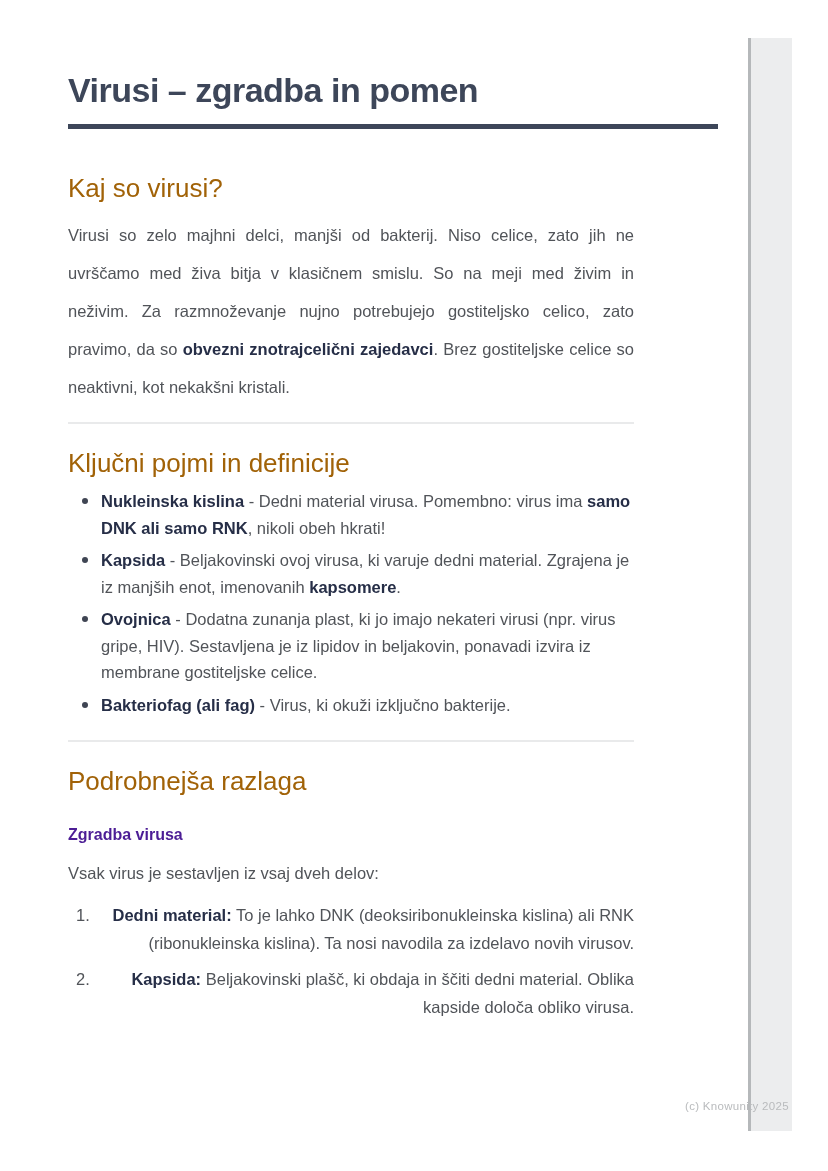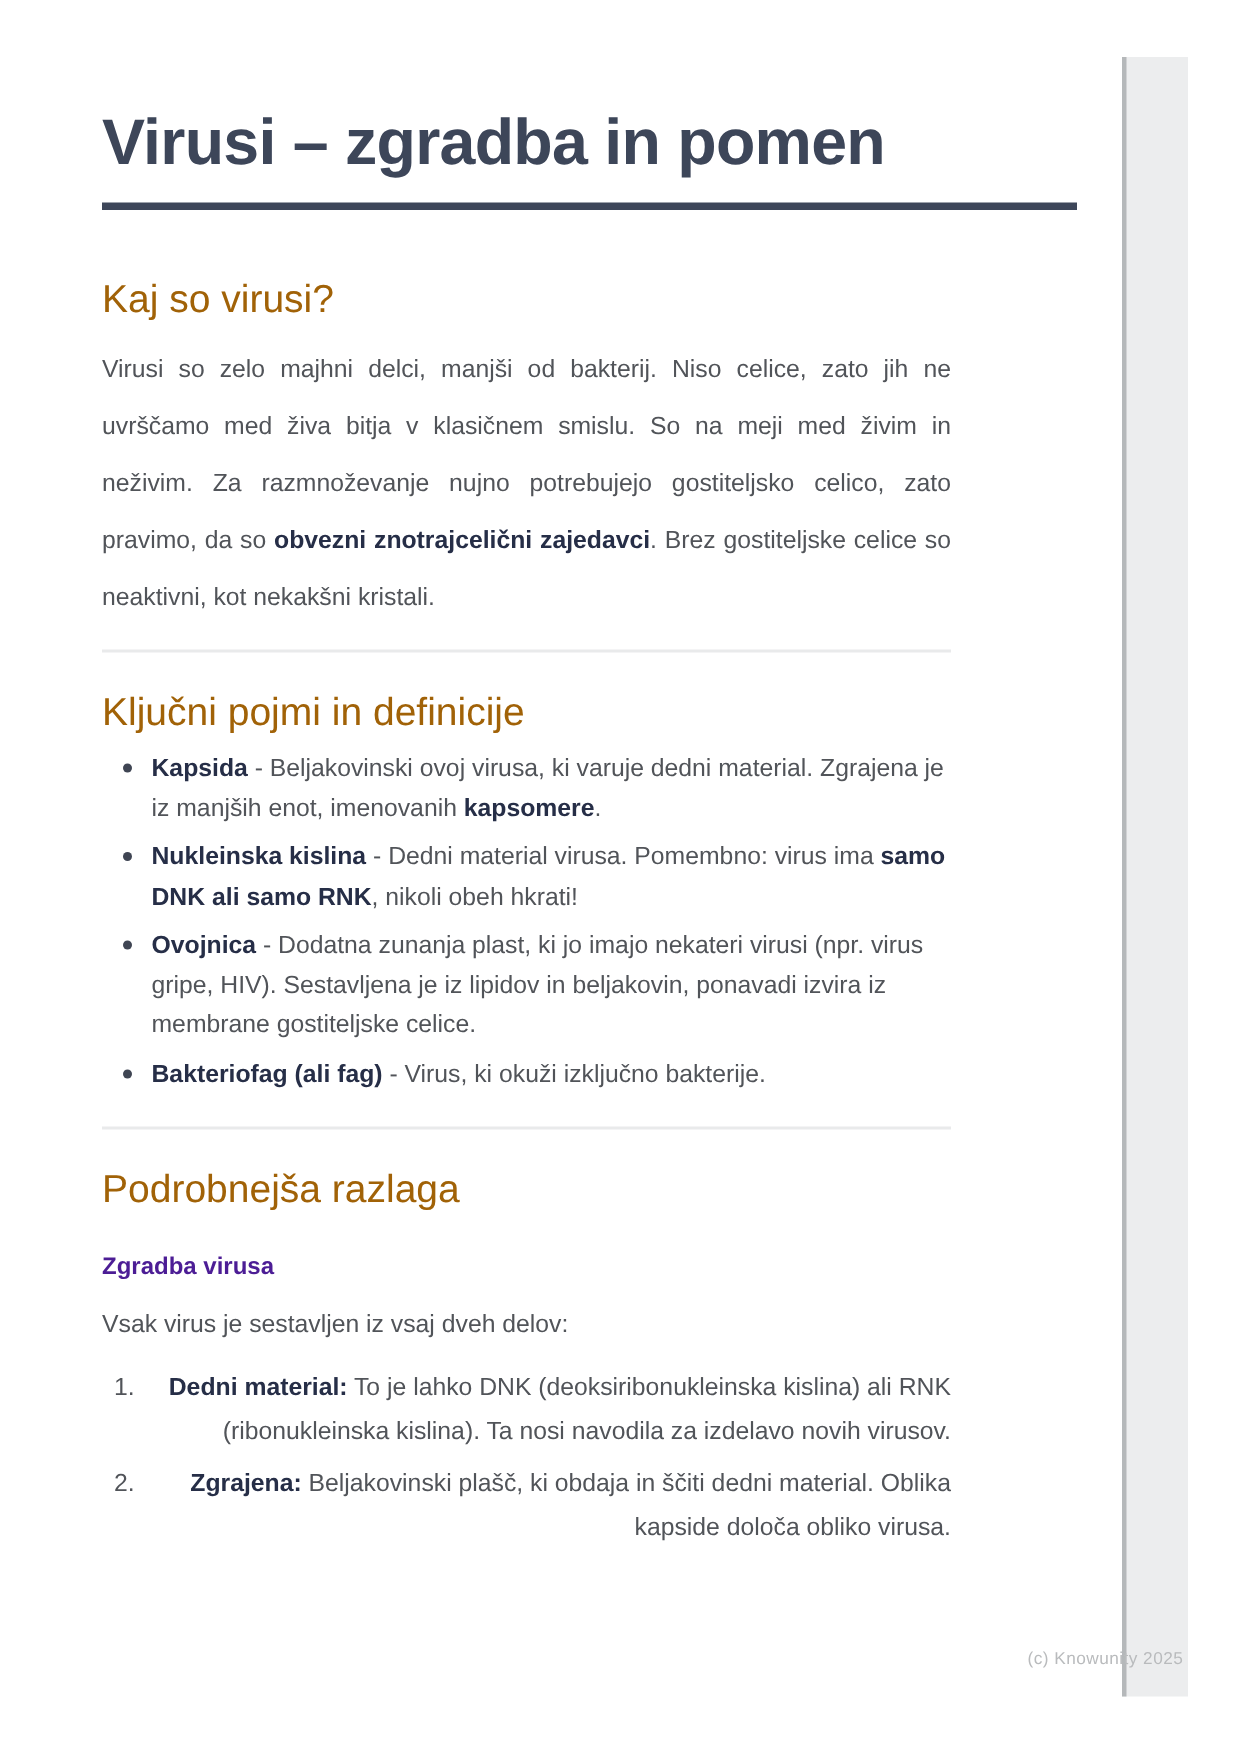--- a/index.html
+++ b/index.html
@@ -25,21 +25,21 @@
 
   .content {
     position:absolute;
     left:68px; top:0;
     width:566px;
     z-index:2;
   }
 
   h1.doc-title {
     margin-top:70px;
-    font-size:43px;
+    font-size:34px;
     line-height:1.18;
     font-weight:700;
     letter-spacing:-0.5px;
     color:#3d4659;
     white-space:nowrap;
   }
   .title-rule {
     width:650px; height:5px;
     background:#3d4659;
     margin-top:14px;
@@ -149,40 +149,40 @@
     <div class="title-rule"></div>
 
     <h2 class="section-heading h2-intro">Kaj so virusi?</h2>
     <p class="body-text intro-paragraph"><span>Virusi so zelo majhni delci, manjši od bakterij. Niso celice, zato jih ne uvrščamo med živa bitja v klasičnem smislu. So na meji med živim in neživim. Za razmnoževanje nujno potrebujejo gostiteljsko celico, zato pravimo, da so </span><span class="b">obvezni znotrajcelični zajedavci</span><span>. Brez gostiteljske celice so neaktivni, kot nekakšni kristali.</span></p>
 
     <hr class="divider divider-1">
 
     <h2 class="section-heading h2-terms">Ključni pojmi in definicije</h2>
 
     <ul class="term-list">
+      <li><span class="bullet-dot"></span><span class="b">Nukleinska kislina</span><span> - </span><span>Dedni material virusa. Pomembno: virus ima </span><span class="b">samo DNK ali samo RNK</span><span>, nikoli obeh hkrati!</span></li>
       <li><span class="bullet-dot"></span><span class="b">Kapsida</span><span> - </span><span>Beljakovinski ovoj virusa, ki varuje dedni material. Zgrajena je iz manjših enot, imenovanih </span><span class="b">kapsomere</span><span>.</span></li>
-      <li><span class="bullet-dot"></span><span class="b">Nukleinska kislina</span><span> - </span><span>Dedni material virusa. Pomembno: virus ima </span><span class="b">samo DNK ali samo RNK</span><span>, nikoli obeh hkrati!</span></li>
       <li><span class="bullet-dot"></span><span class="b">Ovojnica</span><span> - </span><span>Dodatna zunanja plast, ki jo imajo nekateri virusi (npr. virus gripe, HIV). Sestavljena je iz lipidov in beljakovin, ponavadi izvira iz membrane gostiteljske celice.</span><span class="b"></span><span></span></li>
       <li><span class="bullet-dot"></span><span class="b">Bakteriofag (ali fag)</span><span> - </span><span>Virus, ki okuži izključno bakterije.</span><span class="b"></span><span></span></li>
     </ul>
 
     <hr class="divider divider-2">
 
     <h2 class="section-heading h2-details">Podrobnejša razlaga</h2>
     <h3 class="sub-heading">Zgradba virusa</h3>
     <p class="body-text lead-paragraph">Vsak virus je sestavljen iz vsaj dveh delov:</p>
 
     <ol class="numbered-list">
       <li>
         <span class="num">1.</span>
         <span class="num-body"><span class="b">Dedni material:</span><span> To je lahko DNK (deoksiribonukleinska kislina) ali RNK (ribonukleinska kislina). Ta nosi navodila za izdelavo novih virusov.</span></span>
       </li>
       <li>
         <span class="num">2.</span>
-        <span class="num-body"><span class="b">Zgrajena:</span><span> Beljakovinski plašč, ki obdaja in ščiti dedni material. Oblika kapside določa obliko virusa.</span></span>
+        <span class="num-body"><span class="b">Kapsida:</span><span> Beljakovinski plašč, ki obdaja in ščiti dedni material. Oblika kapside določa obliko virusa.</span></span>
       </li>
     </ol>
 
   </div>
 
   <div class="footer-credit">(c) Knowunity 2025</div>
 
 </div>
 
 </body></html>

